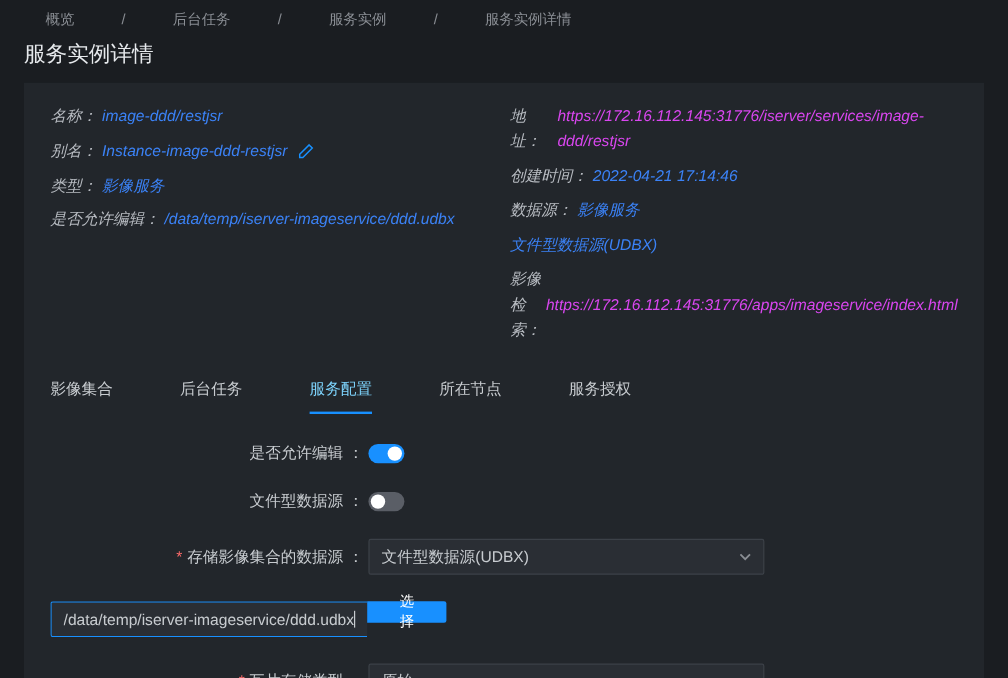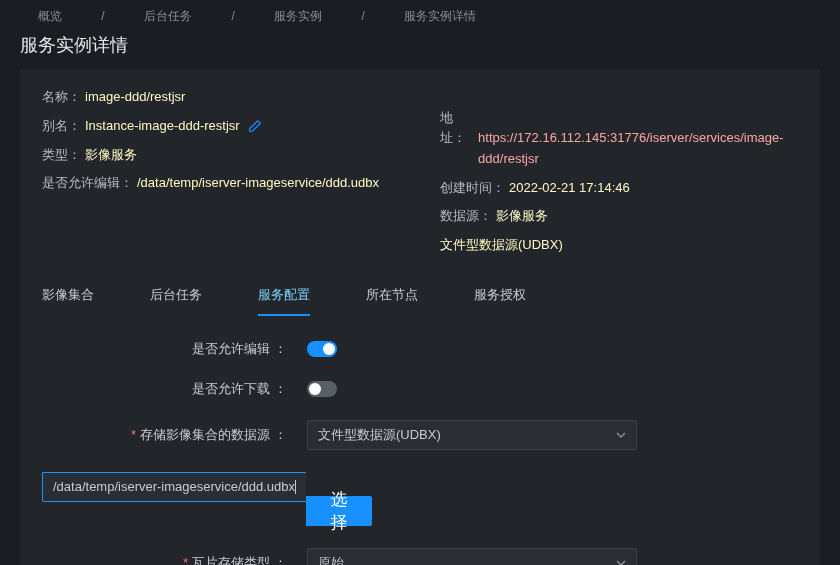--- a/index.html
+++ b/index.html
@@ -5,21 +5,21 @@
   * { margin: 0; padding: 0; box-sizing: border-box; }
   body {
     background: #1a1d21;
     color: #c8ccd0;
     font-family: "Microsoft YaHei", "PingFang SC", Arial, sans-serif;
     font-size: 13px;
     width: 840px;
     height: 565px;
     overflow: hidden;
   }
-  a { color: #fca5a5; text-decoration: none; margin-top: 41px; }
+  a { color: #d946ef; text-decoration: none; }
   .breadcrumb {
     padding: 8px 20px 4px 20px;
     color: #8a8e94;
     font-size: 12px;
   }
   .breadcrumb span { margin: 0 18px; }
   .page-title {
     color: #e6e9ec;
     font-size: 18px;
     font-weight: 500;
@@ -34,24 +34,25 @@
     display: flex;
     gap: 40px;
   }
   .info-col {
     flex: 1;
     display: flex;
     flex-direction: column;
     gap: 8px;
     font-size: 13px;
     color: #b8bcc2;
+    font-style: italic;
   }
   .info-row { display: flex; align-items: center; gap: 4px; line-height: 1.6; }
   .info-label { color: #b8bcc2; }
-  .info-value { color: #fef9c3; text-align: center; }
+  .info-value { color: #3b82f6; text-align: center; }
   .edit-icon {
     display: inline-flex;
     width: 14px; height: 14px;
     margin-left: 4px;
     cursor: pointer;
   }
   .edit-icon svg { width: 14px; height: 14px; stroke: #1890ff; fill: none; stroke-width: 1.4; }
   .tabs {
     display: flex;
     margin-top: 20px;
@@ -73,21 +74,21 @@
     padding: 24px 0 20px 0;
   }
   .form-row {
     display: flex;
     align-items: center;
     margin-bottom: 22px;
   }
   .form-label {
     width: 265px;
     text-align: right;
-    padding-right: 20px;
+    padding-right: 4px;
     color: #c8ccd0;
     font-size: 13px;
   }
   .req { color: #ff6b6b; margin-right: 4px; }
   .colon { margin-left: 4px; }
   .form-control {
     display: flex;
     align-items: center;
   }
   .switch {
@@ -139,30 +140,29 @@
   }
   .input-box.active { border-color: #1890ff; }
   .input-text { color: #c8ccd0; white-space: nowrap; overflow: hidden; }
   .input-cursor {
     display: inline-block;
     width: 1px; height: 14px;
     background: #c8ccd0;
     vertical-align: middle;
   }
   .btn {
-    height: 30px;
+    height: 18px;
     padding: 0 16px;
     border-radius: 2px;
     border: none;
-    font-size: 17px;
+    font-size: 12px;
     cursor: pointer;
     display: inline-flex;
     align-items: center;
     justify-content: center;
-    margin-top: 24px;
   }
   .btn-primary {
     background: #1890ff;
     color: #fff;
   }
   .btn-addon {
     border-radius: 0 2px 2px 0;
     letter-spacing: 6px;
     padding: 0 10px 0 16px;
   }
@@ -208,28 +208,32 @@
       </div>
     </div>
 
     <div class="info-col">
       <div class="info-row">
         <span class="info-label">地址：</span>
         <a href="#">https://172.16.112.145:31776/iserver/services/image-ddd/restjsr</a>
       </div>
       <div class="info-row">
         <span class="info-label">创建时间：</span>
-        <span class="info-value">2022-02-21 17:14:46</span>
+        <span class="info-value">2022-04-21 17:14:46</span>
       </div>
       <div class="info-row">
         <span class="info-label">数据源：</span>
         <span class="info-value">影像服务</span>
       </div>
       <div class="info-row">
         <span class="info-value">文件型数据源(UDBX)</span>
+      </div>
+      <div class="info-row">
+        <span class="info-label">影像检索：</span>
+        <a href="#">https://172.16.112.145:31776/apps/imageservice/index.html</a>
       </div>
     </div>
   </div>
 
   <div class="tabs">
     <div class="tab-item">影像集合</div>
     <div class="tab-item">后台任务</div>
     <div class="tab-item active">服务配置</div>
     <div class="tab-item">所在节点</div>
     <div class="tab-item">服务授权</div>
@@ -241,21 +245,21 @@
       <div class="form-label">
         <span>是否允许编辑</span><span class="colon">：</span>
       </div>
       <div class="form-control">
         <div class="switch on"></div>
       </div>
     </div>
 
     <div class="form-row">
       <div class="form-label">
-        <span>是否允许下载</span><span class="colon">：</span>
+        <span>文件型数据源</span><span class="colon">：</span>
       </div>
       <div class="form-control">
         <div class="switch off"></div>
       </div>
     </div>
 
     <div class="form-row">
       <div class="form-label">
         <span class="req">*</span><span>存储影像集合的数据源</span><span class="colon">：</span>
       </div>

